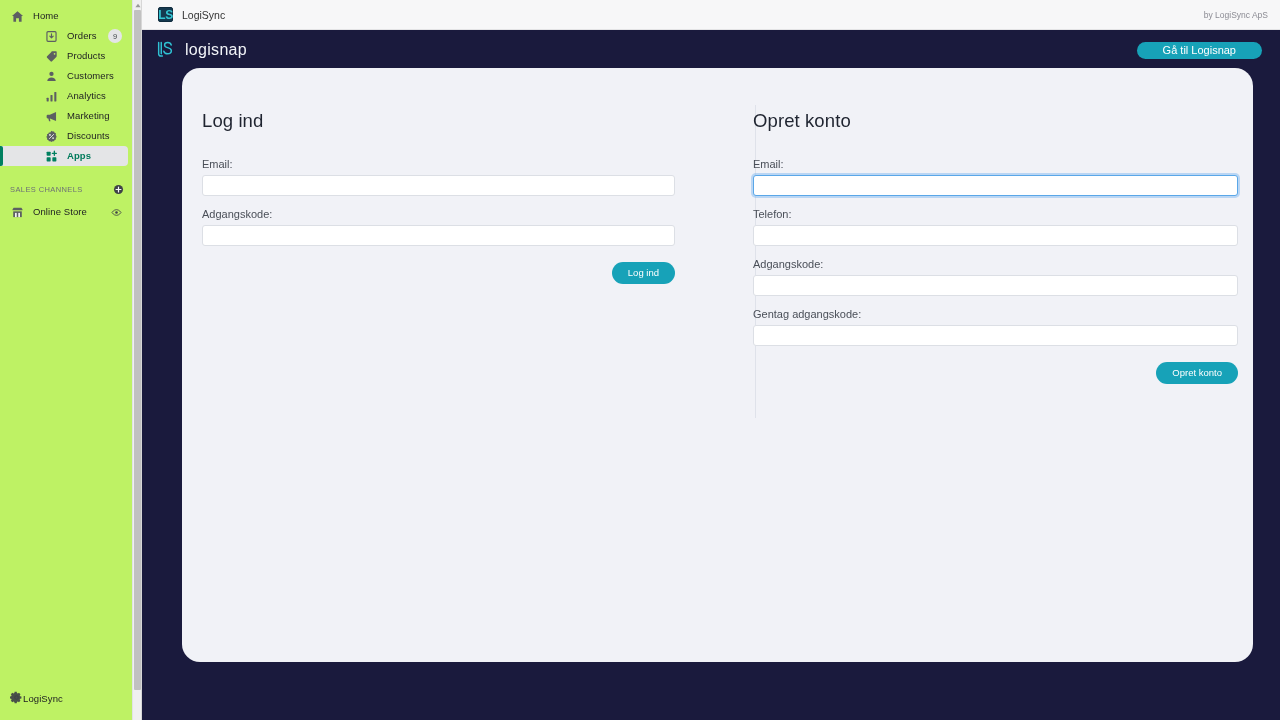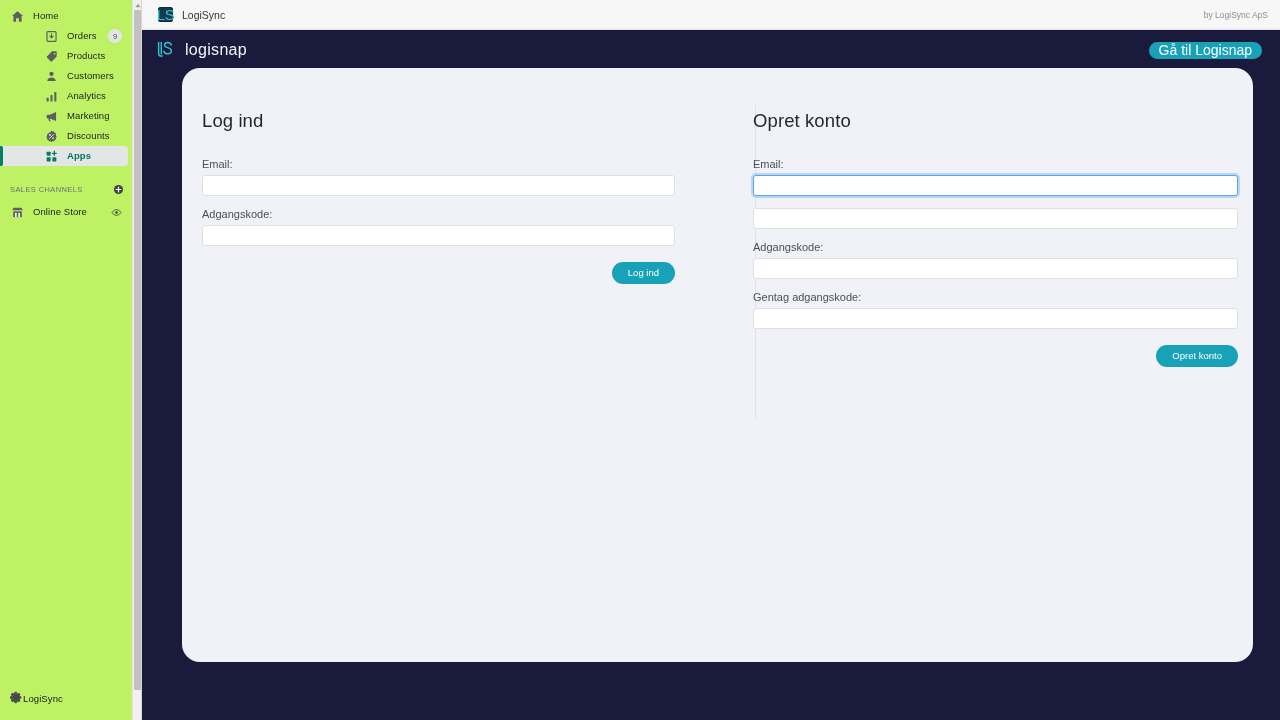--- a/index.html
+++ b/index.html
@@ -111,21 +111,21 @@
     padding: 0 12px 0 16px;
   }
   .fav {
     width: 15px; height: 15px; border-radius: 2px;
     background: #15394f;
     display: flex; align-items: center; justify-content: center;
     margin-right: 9px;
     border: 1px solid #0f2c3e;
   }
   .fav-text {
-    font-size: 15px; font-weight: normal; color: #34c6d4; line-height: 1;
+    font-size: 12px; font-weight: bold; color: #34c6d4; line-height: 1;
     letter-spacing: -.5px;
   }
   .app-title { font-size: 10.5px; color: #333; }
   .app-byline { margin-left: auto; font-size: 8.5px; color: #8c8c94; }
 
   
   .brandbar {
     position: absolute; left: 0; top: 30px;
     width: 1138px; height: 40px;
     background: #1a1a3d;
@@ -133,23 +133,23 @@
     padding: 0 18px 0 12px;
   }
   .brand-mark { width: 22px; height: 22px; margin-right: 9px; }
   .brand-word {
     font-size: 16px; color: #f2f4f8; letter-spacing: .3px;
     font-weight: normal;
   }
   .goto-btn {
     margin-left: auto;
     background: #17a2b8; color: #ffffff;
-    font-size: 14px;
+    font-size: 11px;
     border: none; border-radius: 11px;
-    height: 17px; padding: 0 10px;
+    height: 17px; padding: 0 26px;
     cursor: pointer; line-height: 1;
     display: flex; align-items: center;
   }
 
   
   .card {
     position: absolute; left: 40px; top: 68px;
     width: 1071px; height: 594px;
     background: #f1f2f7;
     border-radius: 18px;
@@ -396,20 +396,21 @@
 
         <div class="col col-right">
           <h2 class="form-title">Opret konto</h2>
 
           <div class="field">
             <label class="field-label">Email:</label>
             <input class="text-input focused" type="text" value="" style="">
           </div>
 
           <div class="field">
+            <label class="field-label">Telefon:</label>
             <input class="text-input" type="text" value="" style="">
           </div>
 
           <div class="field">
             <label class="field-label">Adgangskode:</label>
             <input class="text-input" type="password" value="" style="">
           </div>
 
           <div class="field">
             <label class="field-label">Gentag adgangskode:</label>

